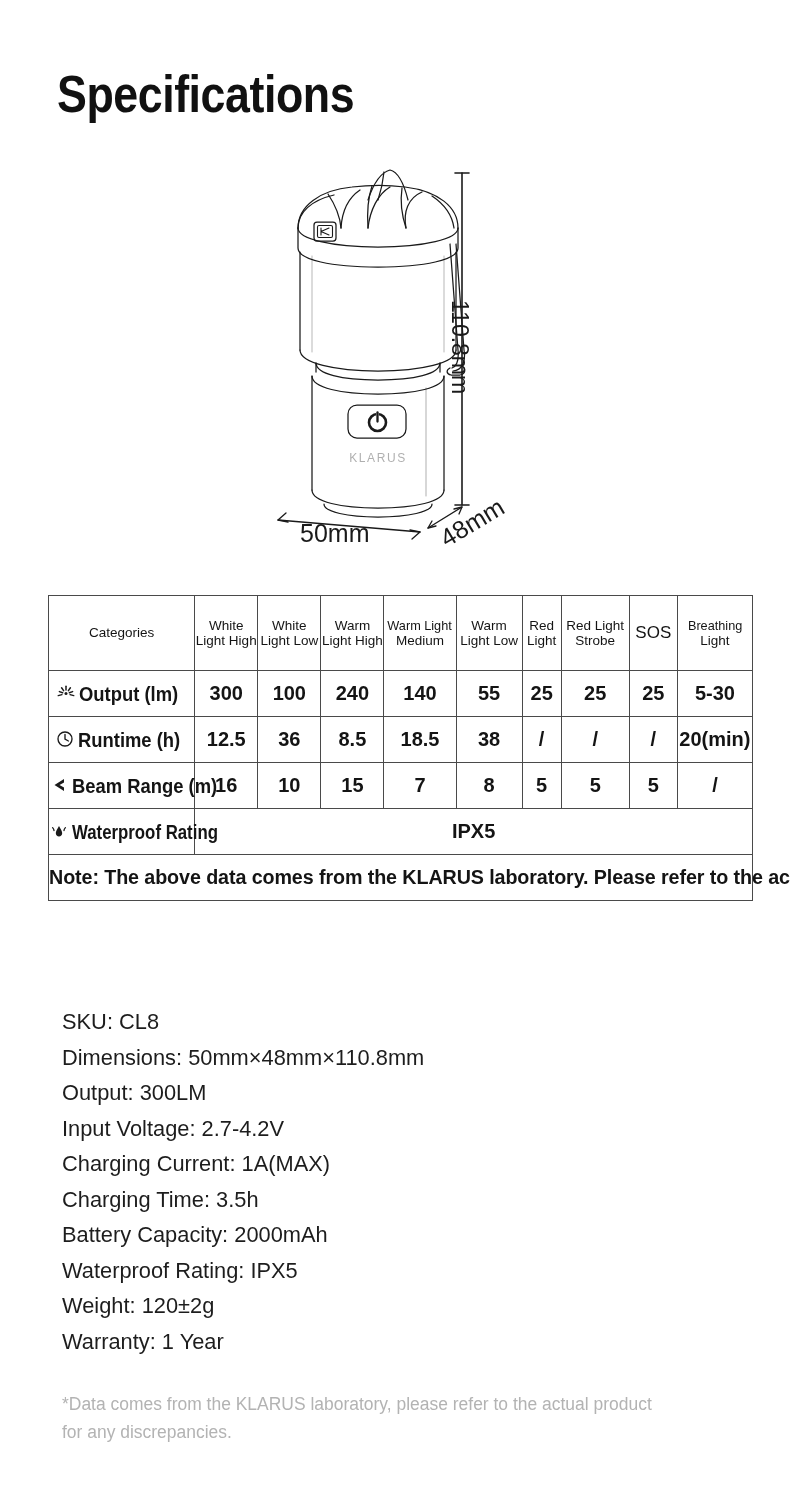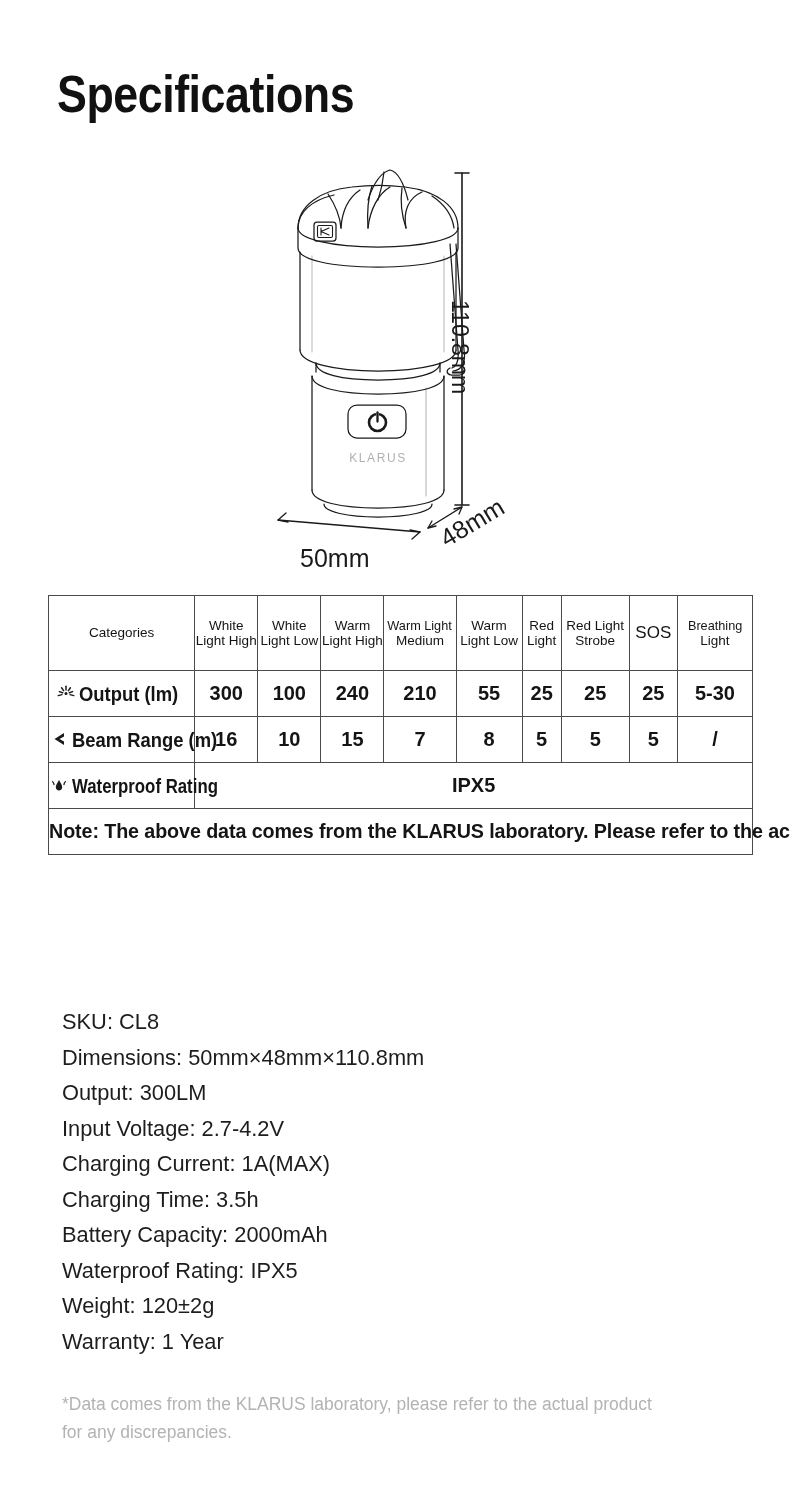--- a/index.html
+++ b/index.html
@@ -244,21 +244,21 @@
     <g stroke-width="1.3">
       <path d="M178 368 L212 347"></path>
       <path d="M178 368 L186 366 M178 368 L182 361"></path>
       <path d="M212 347 L204 349 M212 347 L209 354"></path>
     </g>
   </svg>
 
   <div style="position:absolute; left:223px; top:140px; transform:rotate(90deg); transform-origin:left top;
               font-size:23px; color:#1a1a1a; white-space:nowrap;">110.8mm</div>
 
-  <div style="position:absolute; left:50px; top:384px; font-size:25px; color:#1a1a1a; white-space:nowrap;">50mm</div>
+  <div style="position:absolute; left:50px; top:359px; font-size:25px; color:#1a1a1a; white-space:nowrap;">50mm</div>
 
   <div style="position:absolute; left:185px; top:368px; font-size:25px; color:#1a1a1a; white-space:nowrap;
               transform:rotate(-31deg); transform-origin:left top;">48mm</div>
 </div>
 
 <div class="spec-table-wrap">
   <table class="spec">
     <colgroup>
       <col style="width:146px">
       <col style="width:63px">
@@ -324,28 +324,47 @@
               <path d="M16.6 8.6 L13.4 9.8"></path>
               <path d="M2.2 12.6 L6 11.6" stroke-width="1.3"></path>
               <path d="M17.8 12.6 L14 11.6" stroke-width="1.3"></path>
               <circle cx="10" cy="10.6" r="1.5" fill="#1a1a1a" stroke="none"></circle>
             </svg>
           </span><span class="lbl-txt squeeze-92">Output (lm)</span>
         </td>
         <td>300</td>
         <td>100</td>
         <td>240</td>
-        <td>210</td>
+        <td>140</td>
         <td>55</td>
         <td>25</td>
         <td>25</td>
         <td>25</td>
         <td>5-30</td>
       </tr>
 
+      <tr>
+        <td class="row-label">
+          <span class="ico">
+            <svg width="20" height="20" viewBox="0 0 20 20" stroke="#1a1a1a" fill="none" stroke-width="1.35">
+              <circle cx="10" cy="10" r="7"></circle>
+              <path d="M10 5.4 L10 10.2 L13.4 12" stroke-linecap="round"></path>
+            </svg>
+          </span><span class="lbl-txt squeeze-92">Runtime (h)</span>
+        </td>
+        <td>12.5</td>
+        <td>36</td>
+        <td>8.5</td>
+        <td>18.5</td>
+        <td>38</td>
+        <td>/</td>
+        <td>/</td>
+        <td>/</td>
+        <td class="val-small">20(min)</td>
+      </tr>
 
 
       <tr>
         <td class="row-label">
           <span class="ico">
             <svg width="20" height="20" viewBox="0 0 20 20" stroke="none">
               <path d="M15 4 L5.5 10 L15 16 L15 12.5 L10.5 10 L15 7.5 Z" fill="#1a1a1a"></path>
             </svg>
           </span><span class="lbl-txt squeeze-92">Beam Range (m)</span>
         </td>

